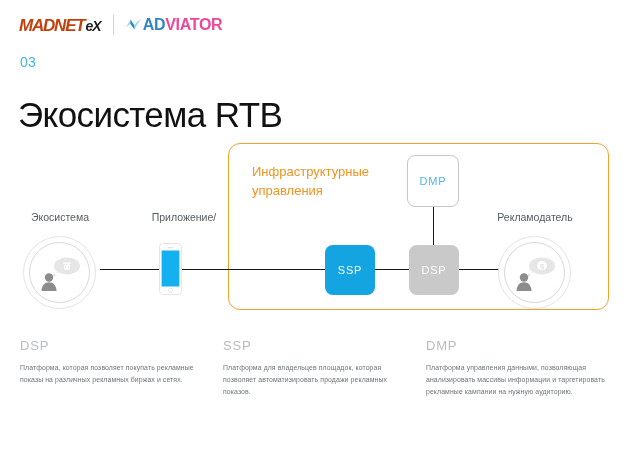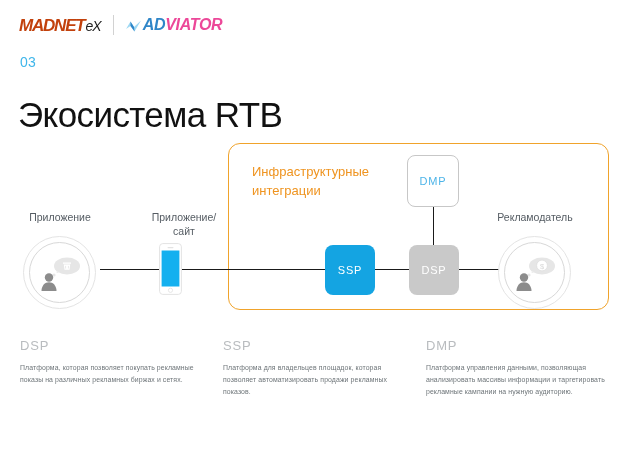--- a/index.html
+++ b/index.html
@@ -34,37 +34,36 @@
     font-size: 17px;
     font-weight: bold;
     font-style: italic;
     color: #c2410c;
     letter-spacing: -1.2px;
     line-height: 1;
     position: relative;
   }
   .madnet-ex {
     font-size: 14px;
-    font-weight: normal;
+    font-weight: bold;
     font-style: italic;
     color: #1d1d1d;
     letter-spacing: -1px;
     line-height: 1;
     margin-left: 1px;
   }
   .logo-sep {
     width: 1px;
     height: 20px;
     background: #d2d2d2;
     margin: 0 11px 0 12px;
   }
   .adviator-logo {
     display: flex;
-    align-items: flex-end;
-    font-style: italic;
+    align-items: flex-start;
   }
   .adviator-mark {
     width: 17px;
     height: 14px;
     margin-right: 1px;
     display: block;
   }
   .adviator-ad {
     font-size: 16px;
     font-weight: bold;
@@ -270,21 +269,21 @@
 <div class="slide-number">03</div>
 <h1 class="slide-title">Экосистема RTB</h1>
 
 <div class="diagram">
 
   <div class="infra-box"></div>
 </div>
 
 <div class="infra-title">
   <div>Инфраструктурные</div>
-  <div>интеграции</div>
+  <div>управления</div>
 </div>
 
 <div class="line line-h" style="left:100px; top:269px; width:59px;"></div>
 <div class="line line-h" style="left:182px; top:269px; width:143px;"></div>
 <div class="line line-h" style="left:375px; top:269px; width:34px;"></div>
 <div class="line line-v" style="left:433px; top:207px; width:1.3px; height:38px;"></div>
 <div class="line line-h" style="left:459px; top:269px; width:40px;"></div>
 
 <div class="node node-ssp">
   <span>SSP</span>
@@ -329,24 +328,23 @@
 
 <span class="phone">
   <svg width="23" height="52" viewBox="0 0 23 52" xmlns="http://www.w3.org/2000/svg">
     <rect x="0.6" y="0.6" width="21.8" height="50.8" rx="3.2" fill="#ffffff" stroke="#e3e3e3" stroke-width="1"></rect>
     <rect x="2.6" y="7.5" width="17.8" height="36" fill="#14b0ef"></rect>
     <rect x="8.5" y="4" width="6" height="1.2" rx="0.6" fill="#e3e3e3"></rect>
     <circle cx="11.5" cy="47.3" r="2.1" fill="#ffffff" stroke="#e3e3e3" stroke-width="0.9"></circle>
   </svg>
 </span>
 
-<div class="node-label label-consumer">Приложение</div>
+<div class="node-label label-consumer">Экосистема</div>
 <div class="node-label label-app">
   <div>Приложение/</div>
-  <div>сайт</div>
 </div>
 <div class="node-label label-advertiser">Рекламодатель</div>
 
 <div class="legend">
   <div class="legend-col">
     <div class="legend-term">DSP</div>
     <div class="legend-desc">Платформа, которая позволяет покупать рекламные показы на различных рекламных биржах и сетях.</div>
   </div>
   <div class="legend-col">
     <div class="legend-term">SSP</div>

